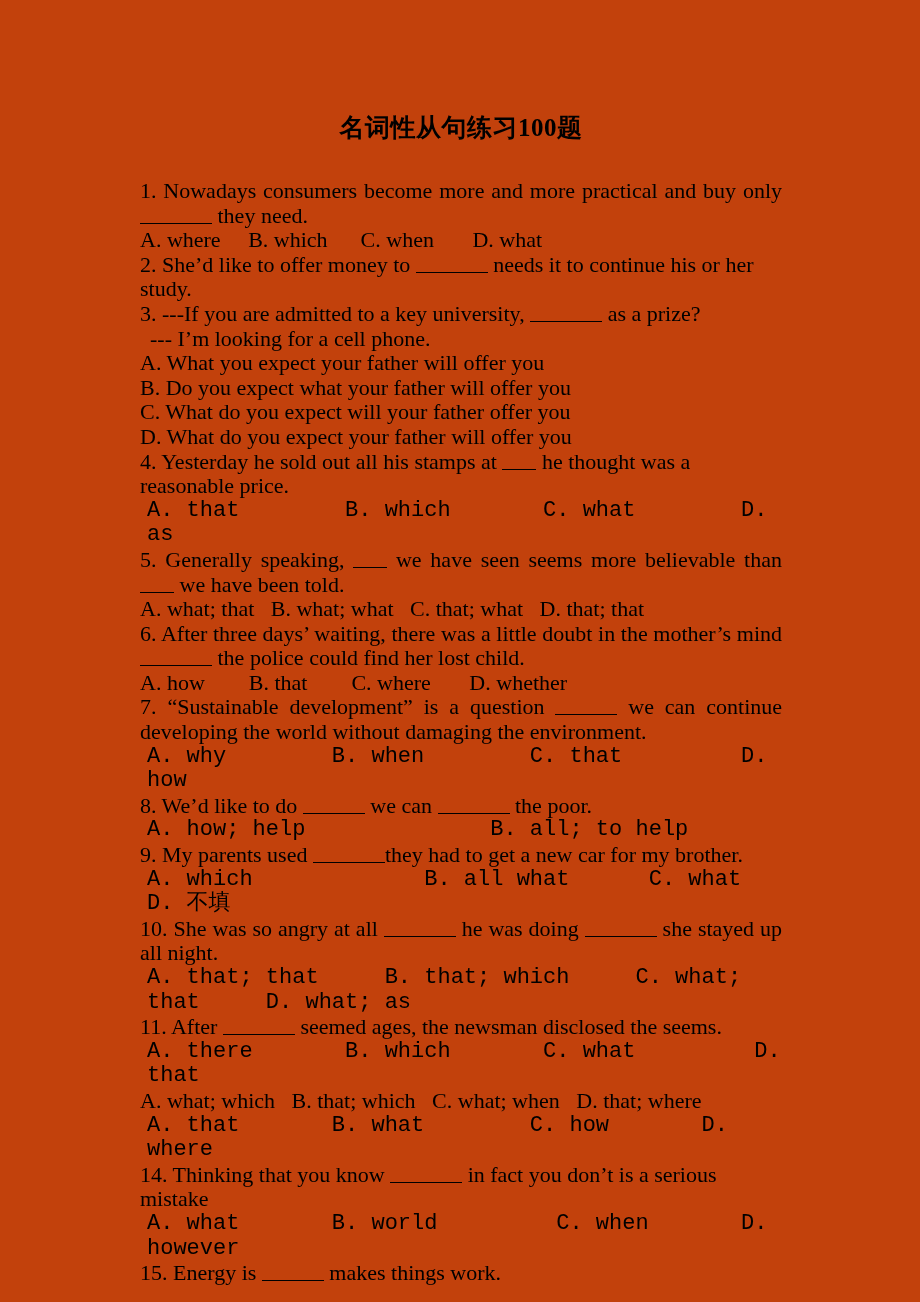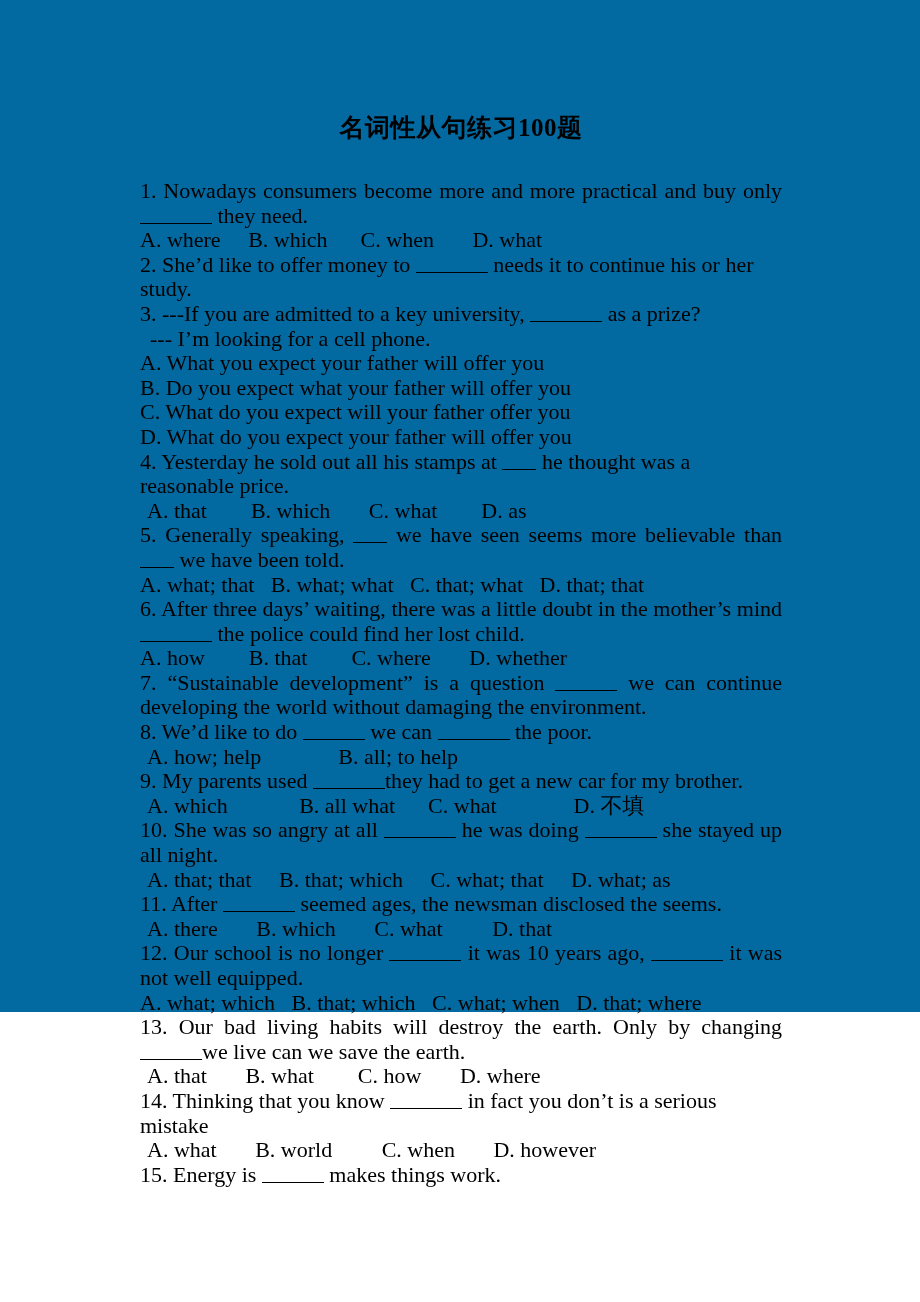--- a/index.html
+++ b/index.html
@@ -10,22 +10,22 @@
   body {
     width: 920px;
     height: 1302px;
     font-family: "Liberation Serif", "DejaVu Serif", serif;
     color: #000000;
     overflow: hidden;
   }
   .page {
     position: relative;
     width: 920px;
-    height: 1012px;
-    background: #0369a1;
+    height: 1302px;
+    background: #c2410c;
   }
   .content {
     position: absolute;
     left: 140px;
     top: 0;
     width: 642px;
   }
   .doc-title {
     font-size: 25px;
     font-weight: bold;
@@ -43,21 +43,21 @@
     line-height: 24.6px;
     text-align: left;
     white-space: pre-wrap;
     word-spacing: 0px;
     margin: 0;
   }
   .line.justify {
     text-align: justify;
     text-align-last: left;
   }
-  .indent1 { padding-left: 7px; }
+  .indent1 { padding-left: 7px; font-family: Liberation Mono, monospace; }
   .indent2 { padding-left: 10px; }
   .blank {
     display: inline-block;
     border-bottom: 1.2px solid #000;
     vertical-align: baseline;
     height: 0.82em;
     margin-bottom: -1px;
   }
   .b-xs { width: 34px; }
   .b-md { width: 62px; }
@@ -88,37 +88,36 @@
       <p class="line"><span>4. Yesterday he sold out all his stamps at </span><span class="blank b-xs"></span><span> he thought was a reasonable price.</span></p>
       <p class="line indent1">A. that        B. which       C. what        D. as</p>
 
       <p class="line justify"><span>5. Generally speaking, </span><span class="blank b-xs"></span><span> we have seen seems more believable than </span><span class="blank b-xs"></span><span> we have been told.</span></p>
       <p class="line">A. what; that   B. what; what   C. that; what   D. that; that</p>
 
       <p class="line justify"><span>6. After three days’ waiting, there was a little doubt in the mother’s mind </span><span class="blank b-lg"></span><span> the police could find her lost child.</span></p>
       <p class="line">A. how        B. that        C. where       D. whether</p>
 
       <p class="line justify"><span>7. “Sustainable development” is a question </span><span class="blank b-md"></span><span> we can continue developing the world without damaging the environment.</span></p>
+      <p class="line indent1">A. why        B. when        C. that         D. how</p>
 
       <p class="line"><span>8. We’d like to do </span><span class="blank b-md"></span><span> we can </span><span class="blank b-lg"></span><span> the poor.</span></p>
       <p class="line indent1">A. how; help              B. all; to help</p>
 
       <p class="line"><span>9. My parents used </span><span class="blank b-lg"></span><span>they had to get a new car for my brother.</span></p>
       <p class="line indent1">A. which             B. all what      C. what              D. 不填</p>
 
       <p class="line justify"><span>10. She was so angry at all </span><span class="blank b-lg"></span><span> he was doing </span><span class="blank b-lg"></span><span> she stayed up all night.</span></p>
       <p class="line indent1">A. that; that     B. that; which     C. what; that     D. what; as</p>
 
       <p class="line"><span>11. After </span><span class="blank b-lg"></span><span> seemed ages, the newsman disclosed the seems.</span></p>
       <p class="line indent1">A. there       B. which       C. what         D. that</p>
 
-      <p class="line justify"><span>12. Our school is no longer </span><span class="blank b-lg"></span><span> it was 10 years ago, </span><span class="blank b-lg"></span><span> it was not well equipped.</span></p>
       <p class="line">A. what; which   B. that; which   C. what; when   D. that; where</p>
 
-      <p class="line justify"><span>13. Our bad living habits will destroy the earth. Only by changing </span><span class="blank b-md"></span><span>we live can we save the earth.</span></p>
       <p class="line indent1">A. that       B. what        C. how       D. where</p>
 
       <p class="line"><span>14. Thinking that you know </span><span class="blank b-lg"></span><span> in fact you don’t is a serious mistake</span></p>
       <p class="line indent1">A. what       B. world         C. when       D. however</p>
 
       <p class="line"><span>15. Energy is </span><span class="blank b-md"></span><span> makes things work.</span></p>
 
     </div>
   </div>
 </div>

